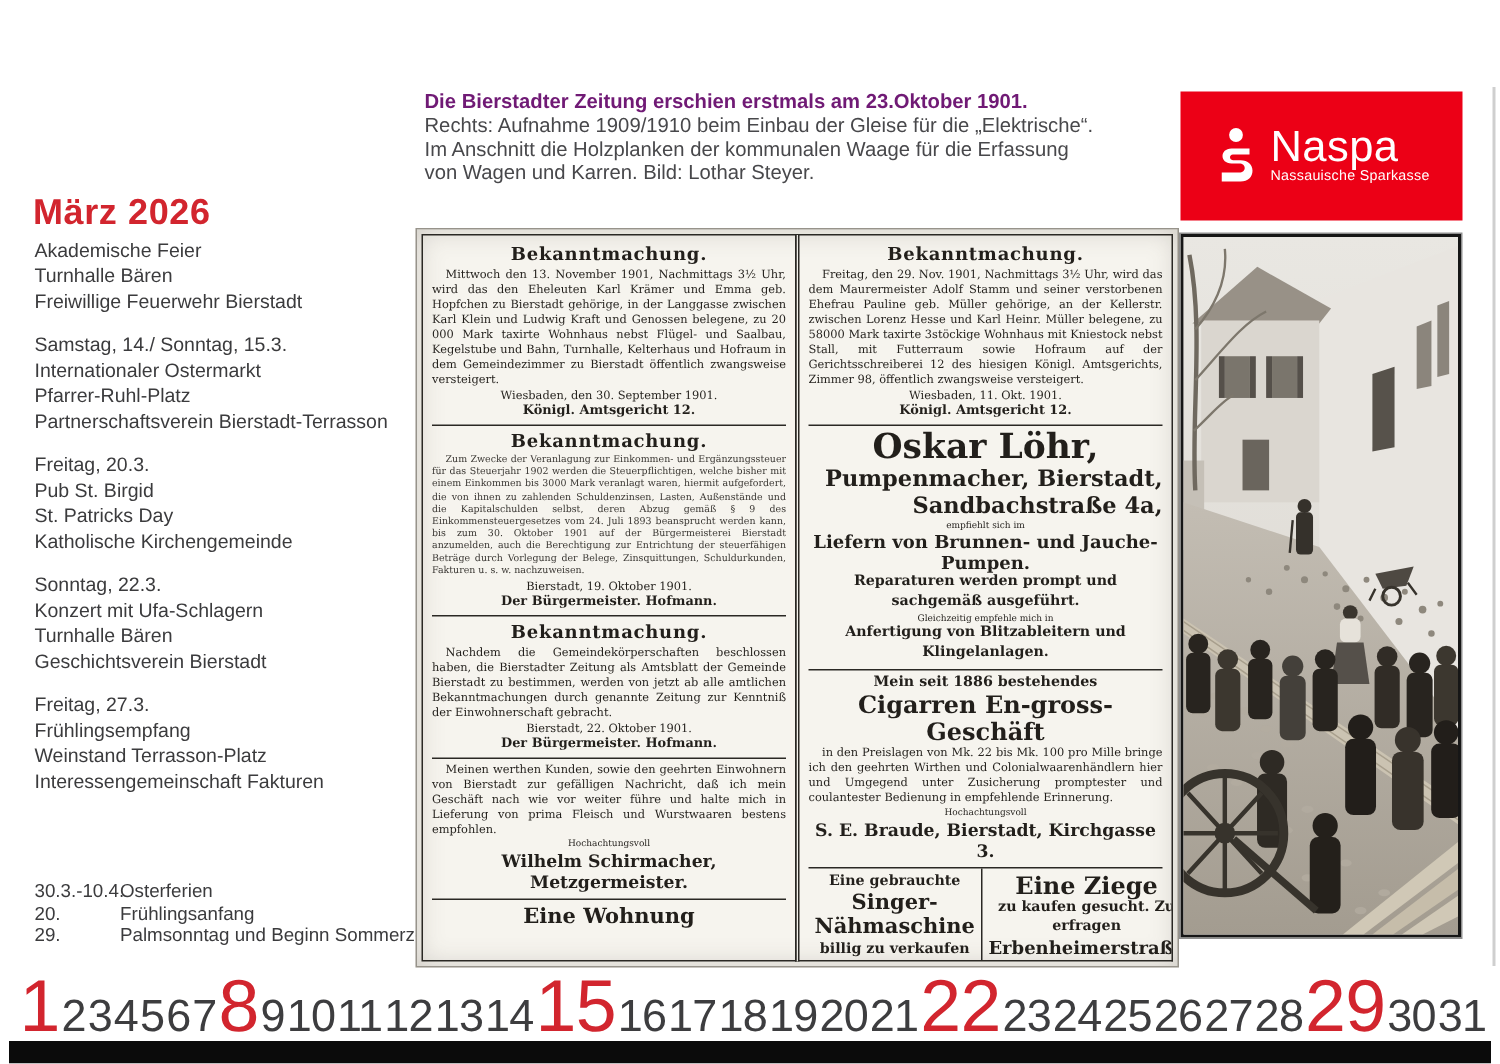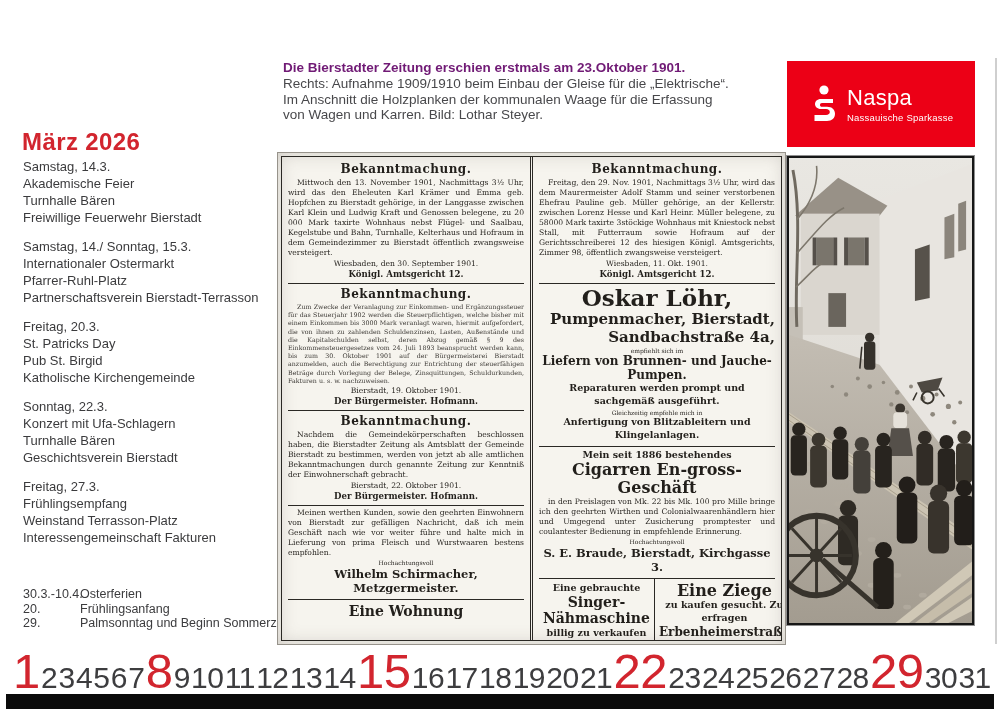--- a/index.html
+++ b/index.html
@@ -25,21 +25,21 @@
   
   .intro{position:absolute;left:283px;top:60px;width:495px;font-size:13.5px;line-height:15.8px;color:#48484b;}
   .intro p{margin:0;}
   .b{font-weight:bold;color:#701a75;}
   .gap{margin-left:4px;}
   
   .brand{position:absolute;left:787px;top:61px;width:188px;height:86px;background:var(--brand-red);
     display:flex;align-items:center;padding-left:24px;}
   .s-logo{width:26px;height:38px;flex:none;}
   .brand-text{margin-left:10px;color:#fff;}
-  .brand-name{font-size:22px;line-height:24px;letter-spacing:.3px;}
+  .brand-name{font-size:29px;line-height:24px;letter-spacing:.3px;}
   .brand-sub{font-size:9.5px;margin-top:2px;letter-spacing:.2px;}
   
   .newspaper{position:absolute;left:277px;top:152px;width:509px;height:493px;background:#f6f4ee;
     border:1px solid #97938b;display:flex;padding:3px;font-family:"DejaVu Serif",serif;color:var(--np-ink);
     overflow:hidden;box-shadow:inset 0 0 18px rgba(90,85,75,.25);}
   .np-col{flex:1;border:1px solid #2a2824;padding:2px 6px 0;overflow:hidden;}
   .np-col.right{border-left:3px double #2a2824;margin-left:-1px;}
   .np-sec{padding:2px 0 4px;border-bottom:1px solid #2a2824;}
   .np-h{text-align:center;font-weight:bold;font-size:12px;margin:1px 0 2px;letter-spacing:.5px;}
   .np-body{font-size:7.6px;line-height:1.32;text-align:justify;text-indent:9px;}
@@ -71,35 +71,34 @@
   
   .bottom-bar{position:absolute;left:6px;right:6px;top:694px;height:15px;background:#0b0b0b;}
   .page-edge{position:absolute;left:995px;top:58px;width:2px;height:586px;background:#cfcfcf;}
 </style>
 </head>
 <body>
 
 <h1 class="month-title">März 2026</h1>
 <div class="events">
     <div class="event">
-      <div>Samstag, 14.3.</div>
       <div>Akademische Feier</div>
       <div>Turnhalle Bären</div>
       <div>Freiwillige Feuerwehr Bierstadt</div>
     </div>
     <div class="event">
       <div>Samstag, 14./ Sonntag, 15.3.</div>
       <div>Internationaler Ostermarkt</div>
       <div>Pfarrer-Ruhl-Platz</div>
       <div>Partnerschaftsverein Bierstadt-Terrasson</div>
     </div>
     <div class="event">
       <div>Freitag, 20.3.</div>
+      <div>Pub St. Birgid</div>
       <div>St. Patricks Day</div>
-      <div>Pub St. Birgid</div>
       <div>Katholische Kirchengemeinde</div>
     </div>
     <div class="event">
       <div>Sonntag, 22.3.</div>
       <div>Konzert mit Ufa-Schlagern</div>
       <div>Turnhalle Bären</div>
       <div>Geschichtsverein Bierstadt</div>
     </div>
     <div class="event">
       <div>Freitag, 27.3.</div>

